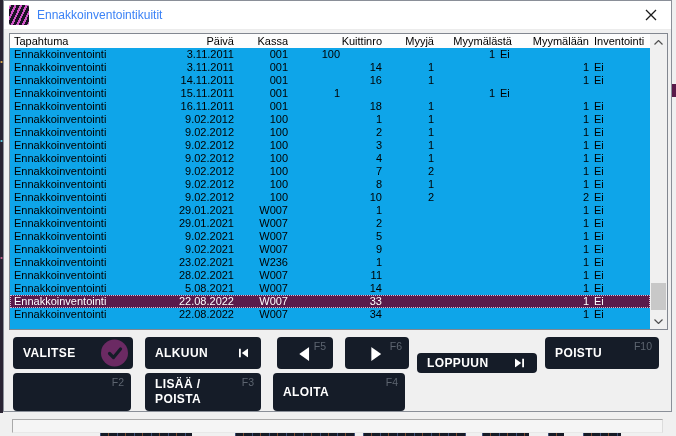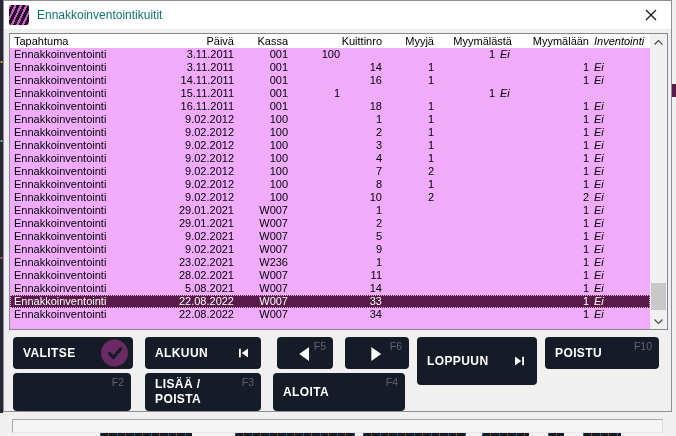--- a/index.html
+++ b/index.html
@@ -18,40 +18,40 @@
     background-image:repeating-linear-gradient(90deg,#40507a 0 1px,#161b26 1px 8px,#7a4a30 8px 9px,#161b26 9px 17px);}
 
   
   .dialog{position:absolute;left:3px;top:0;width:669px;height:412px;background:#f0f0f0;
     border:1px solid #8a8f98;box-sizing:border-box;}
   .titlebar{position:absolute;left:0;top:0;right:0;height:28px;background:#ffffff;
     display:flex;align-items:center;border-bottom:1px solid #ececec;}
   .app-icon{width:20px;height:20px;margin-left:5px;border-radius:2px;flex:0 0 auto;
     background:#1a1424;
     background-image:repeating-linear-gradient(115deg,#d155c8 0 2px,#1a1424 2px 5px);}
-  .title{margin-left:8px;font-size:12px;color:#0f766e;white-space:nowrap;}
+  .title{margin-left:8px;font-size:12px;color:#3b82f6;white-space:nowrap;}
   .close{position:absolute;right:0;top:0;width:40px;height:27px;border:none;background:transparent;
     display:flex;align-items:center;justify-content:center;cursor:pointer;padding:0;}
 
   
-  .listbox{position:absolute;left:5px;top:32px;width:659px;height:297px;background:#f0abfc;
+  .listbox{position:absolute;left:5px;top:32px;width:659px;height:297px;background:#0ea5e9;
     border:1px solid #828790;box-sizing:border-box;overflow:hidden;}
   .grid{position:absolute;left:0;top:0;right:17px;bottom:0;font-size:11px;color:#000;}
   .thead{display:flex;height:14px;line-height:14px;background:#fdfdfd;}
   .tr{display:flex;height:13px;line-height:13px;}
   .tr.selected{background:var(--sel,#5a1a4a);color:#fff;outline:1px dotted #d9b9d2;outline-offset:-1px;}
   .th,.td{overflow:hidden;white-space:nowrap;box-sizing:border-box;}
   .c0{width:142px;text-align:left;padding-left:4px;}
   .c1{width:82px;text-align:right;}
   .c2{width:54px;text-align:right;}
   .c3{width:94px;text-align:right;}
   .c4{width:52px;text-align:right;}
   .c5{width:78px;text-align:right;}
   .c6{width:77px;text-align:right;}
-  .c7{flex:1;text-align:left;padding-left:5px;font-style:italic;}
+  .c7{flex:1;text-align:left;padding-left:5px;}
 
   
   .scrollbar{position:absolute;right:0;top:0;bottom:0;width:17px;background:#f0f0f0;}
   .sb-arrow{position:absolute;left:0;width:17px;height:16px;display:flex;align-items:center;justify-content:center;background:#f0f0f0;}
   .sb-arrow.up{top:0;} .sb-arrow.down{bottom:0;}
   .sb-thumb{position:absolute;left:1px;width:15px;height:27px;bottom:19px;background:#c8c8c8;}
 
   
   .btn{position:absolute;background:var(--btn-bg,#151c28);border:none;border-radius:4px;
     color:#fff;font-family:"Liberation Sans",sans-serif;font-weight:700;font-size:12px;
@@ -61,21 +61,21 @@
   .fkey{position:absolute;top:3px;right:7px;font-size:10.5px;font-weight:400;color:var(--fkey,#5d6570);letter-spacing:0;}
   .btn .micon{position:absolute;right:13px;top:50%;transform:translateY(-50%);display:flex;}
   .btn .center-icon{position:absolute;left:50%;top:50%;transform:translate(-58%,-42%);display:flex;}
   .check-circle{position:absolute;right:5px;top:50%;transform:translateY(-50%);width:27px;height:27px;
     border-radius:50%;background:var(--accent,#6b2a63);display:flex;align-items:center;justify-content:center;}
 
   #btn-valitse{left:9px;top:336px;width:120px;height:32px;}
   #btn-alkuun{left:141px;top:336px;width:116px;height:32px;}
   #btn-prev{left:273px;top:336px;width:56px;height:32px;}
   #btn-next{left:341px;top:336px;width:64px;height:32px;}
-  #btn-loppuun{left:413px;top:336px;width:120px;height:48px;}
+  #btn-loppuun{left:413px;top:352px;width:120px;height:20px;}
   #btn-poistu{left:541px;top:336px;width:114px;height:32px;}
   #btn-lisaa-kaikki{left:9px;top:372px;width:118px;height:38px;}
   #btn-lisaa-poista{left:141px;top:372px;width:116px;height:38px;}
   #btn-aloita{left:269px;top:372px;width:132px;height:38px;}
 </style>
 </head>
 <body>
 
 <div class="screen">
 

